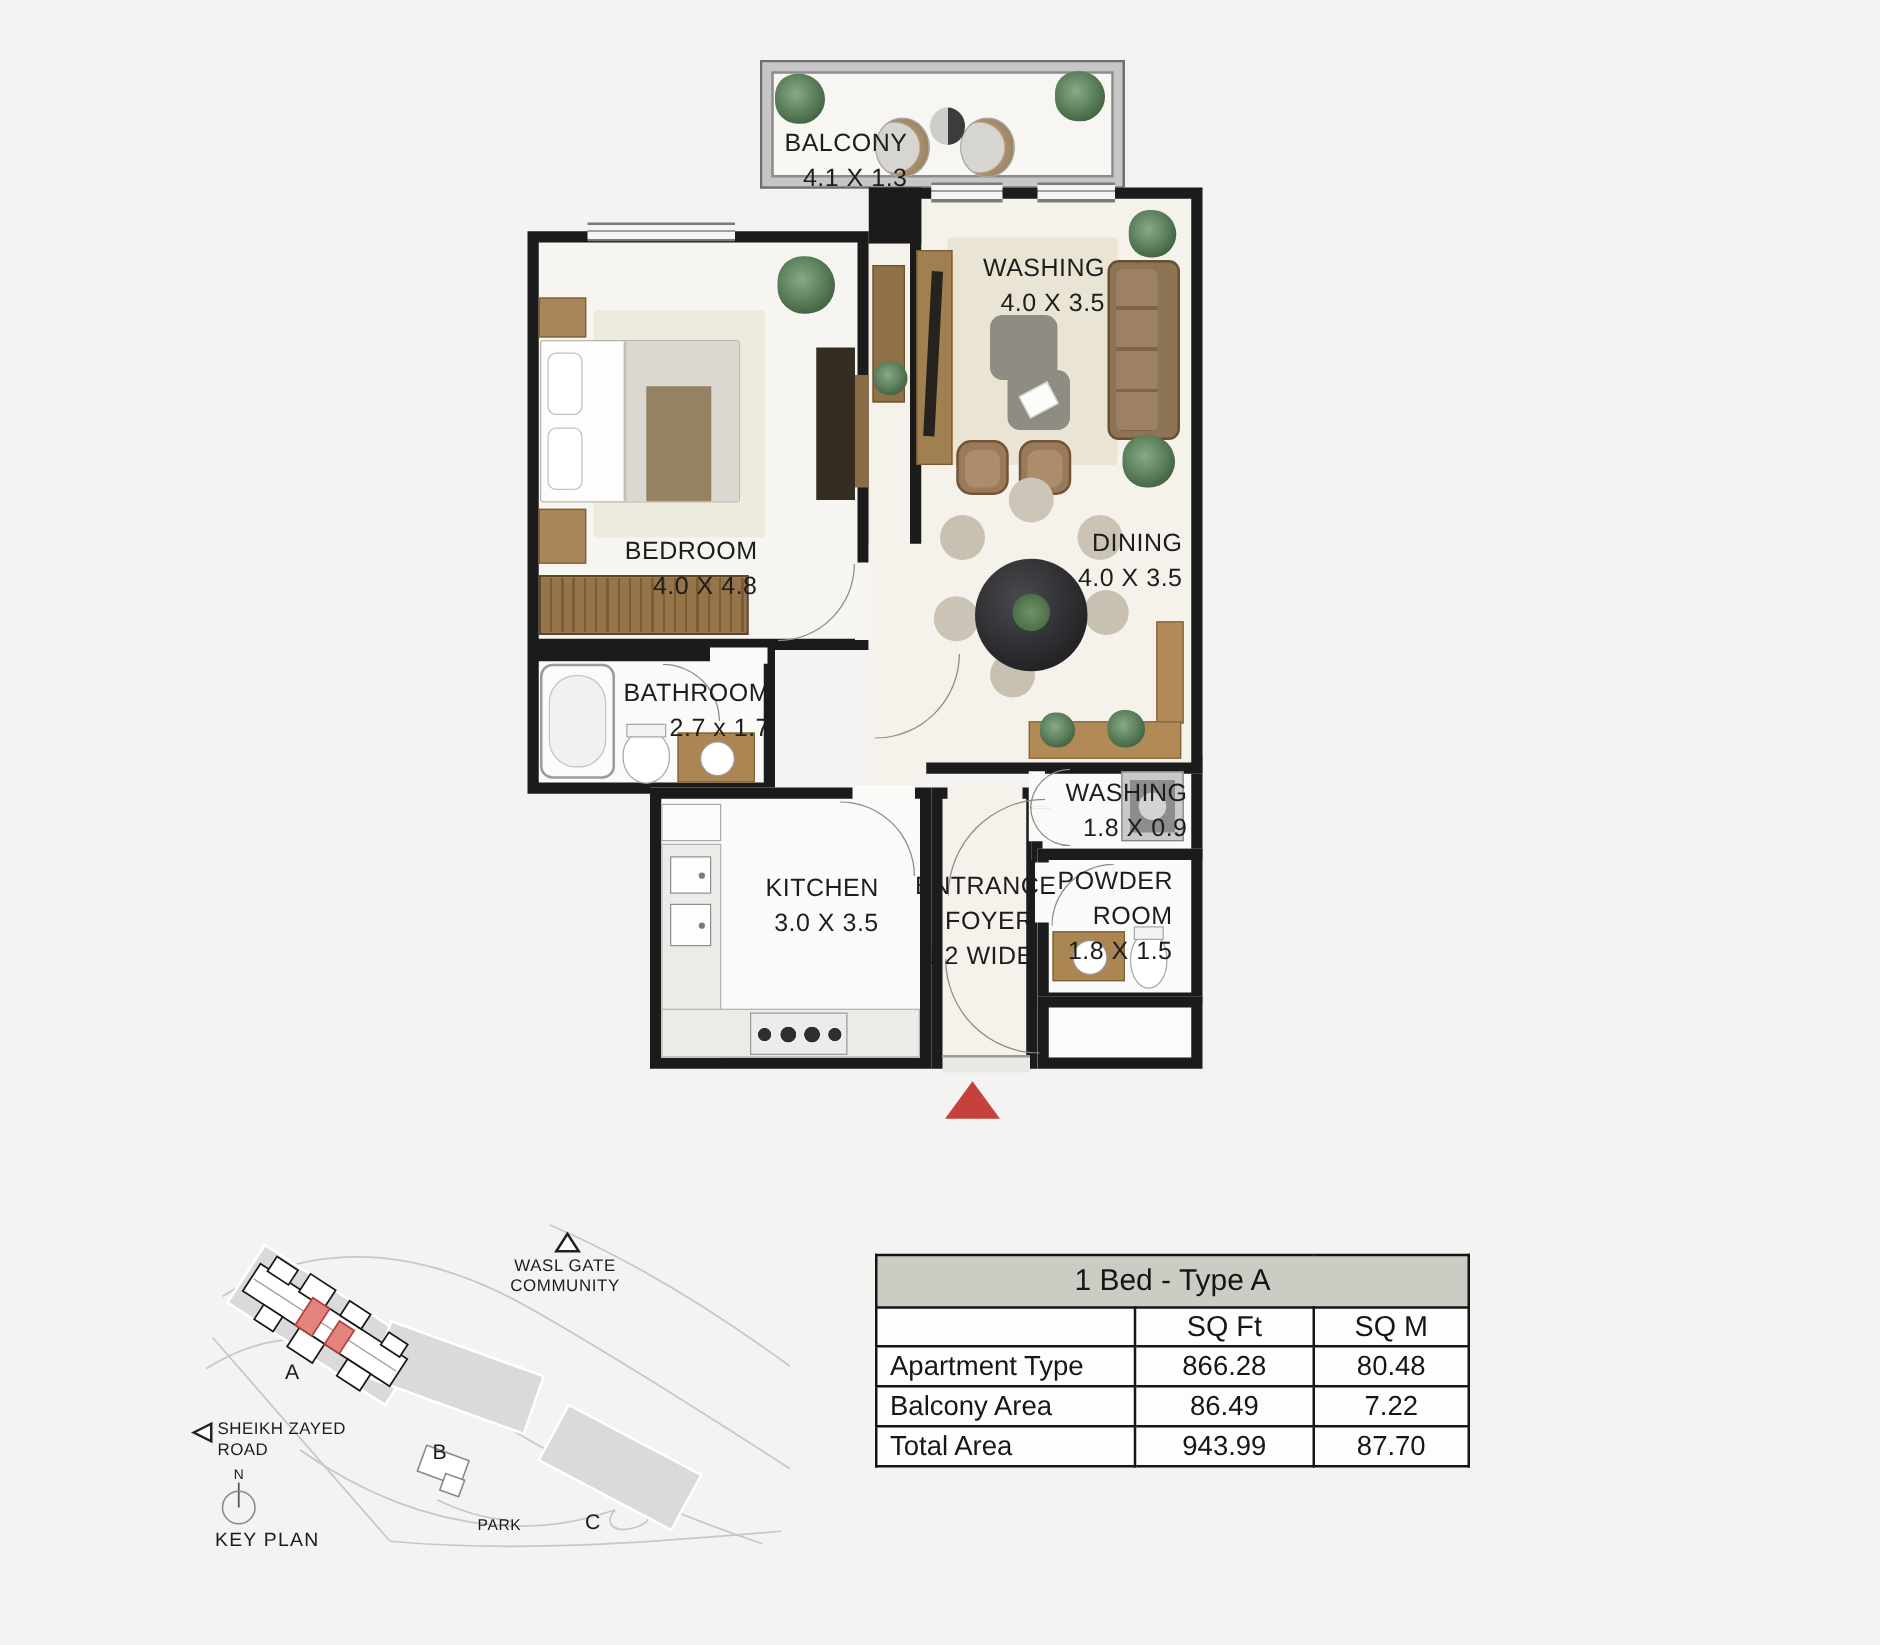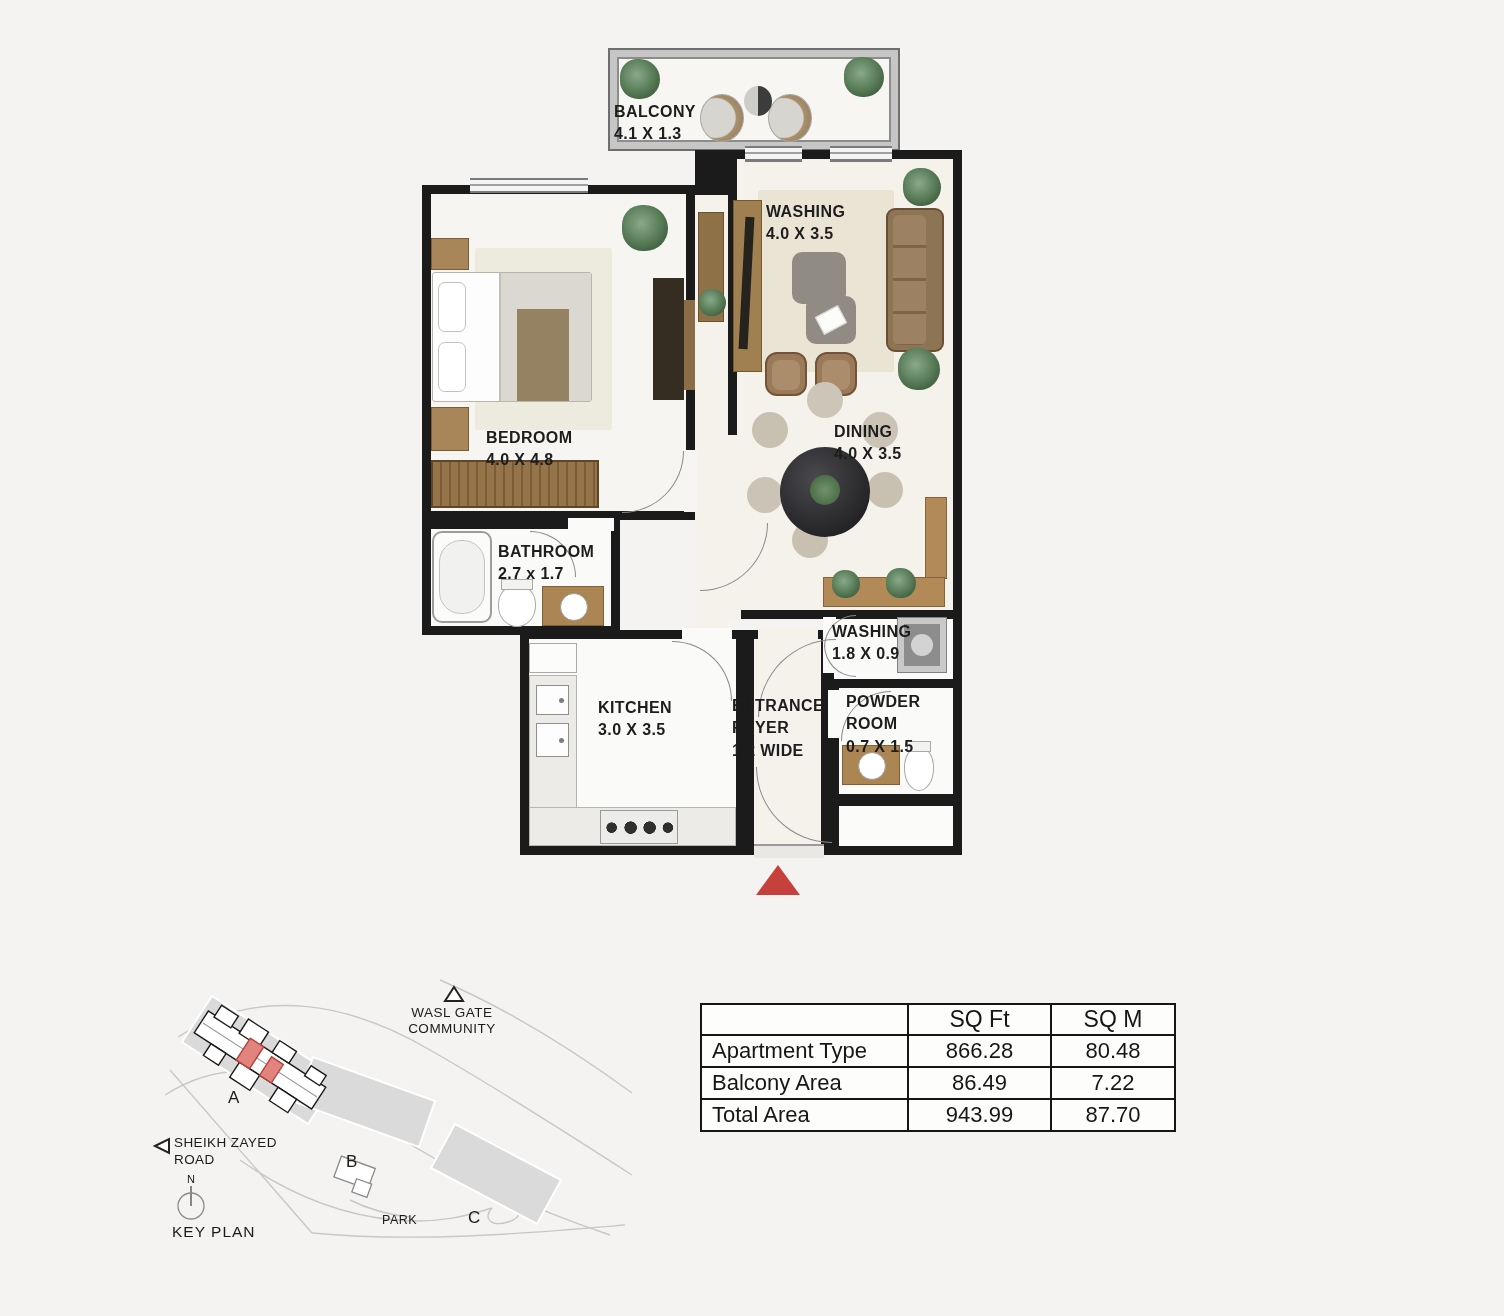--- a/index.html
+++ b/index.html
@@ -15,22 +15,22 @@
   .floorfill { position:absolute; background:#f5f2ec; z-index:5; }
   .patch { position:absolute; z-index:6; }
   .furn { position:absolute; z-index:10; }
   .window { position:absolute; z-index:15;
     background:linear-gradient(180deg,#7a7a7a 0 2px,#f4f4f4 2px 6px,#a0a0a0 6px 8px,#f4f4f4 8px 13px,#7a7a7a 13px 15px); }
   .arc { position:absolute; z-index:20; }
   .arc-bl { border-left:1.6px solid #8a8a8a; border-bottom:1.6px solid #8a8a8a; border-bottom-left-radius:100%; }
   .arc-br { border-right:1.6px solid #8a8a8a; border-bottom:1.6px solid #8a8a8a; border-bottom-right-radius:100%; }
   .arc-tl { border-left:1.6px solid #8a8a8a; border-top:1.6px solid #8a8a8a; border-top-left-radius:100%; }
   .arc-tr { border-right:1.6px solid #8a8a8a; border-top:1.6px solid #8a8a8a; border-top-right-radius:100%; }
-  .rlabel { position:absolute; font-size:16px; line-height:1.4; letter-spacing:.4px; color:#1d1d1d;
-            text-align:left; z-index:30;font-weight:bold; }
+  .rlabel { position:absolute; font-size:20px; line-height:1.4; letter-spacing:.4px; color:#1d1d1d;
+            text-align:right; z-index:30; }
   .rlabel span { display:block; }
 
   .rug { background:#eae4d5; border-radius:3px; }
   .rug.bedrug { background:#edeade; }
   .bed { background:#fdfdfd; border:1px solid #b9b5ad; border-radius:3px; }
   .bed::before, .bed::after { content:""; position:absolute; left:5px; width:26px; height:48px;
        background:#fff; border:1px solid #c2c2c2; border-radius:7px; }
   .bed::before { top:9px; } .bed::after { bottom:9px; }
   .blanket { position:absolute; right:0; top:0; bottom:0; width:92px; background:#dbd8d1; border-left:2px solid #c3c0b9; }
   .throw { position:absolute; right:22px; top:36px; width:52px; height:92px; background:#948263; }
@@ -225,21 +225,21 @@
       <span>3.0 X 3.5</span>
     </div>
     <div class="rlabel" style="left:312px;top:650px;width:95px">
       <span>ENTRANCE</span>
       <span>FOYER</span>
       <span>1.2 WIDE</span>
     </div>
     <div class="rlabel" style="left:426px;top:646px;width:92px">
       <span>POWDER</span>
       <span>ROOM</span>
-      <span>0.7 X 1.5</span>
+      <span>1.8 X 1.5</span>
     </div>
 
     <div class="entry-tri" style="left:336px;top:820px"></div>
   </div>
 
   <div class="keyplan">
     <svg width="500" height="305" viewBox="0 0 500 305">
       <g stroke="#c7c7c7" stroke-width="1.4" fill="none">
         <path d="M 300,5 C 370,35 440,80 492,118"></path>
         <path d="M 38,62 C 120,10 210,28 290,75 C 360,115 430,160 492,200"></path>
@@ -291,20 +291,23 @@
     </svg>
   </div>
 
   <table class="area-table">
     <colgroup>
         <col style="width:207px">
         <col style="width:143px">
         <col style="width:124px">
       </colgroup>
     <tbody>
+        <tr>
+          <td colspan="3" class="t-title">1 Bed - Type A</td>
+        </tr>
     <tr>
       <td class="t-head"></td>
       <td class="t-head">SQ Ft</td>
       <td class="t-head">SQ M</td>
     </tr>
     <tr>
       <td class="t-cell-label">Apartment Type</td>
       <td class="t-cell-num">866.28</td>
       <td class="t-cell-num">80.48</td>
     </tr>

